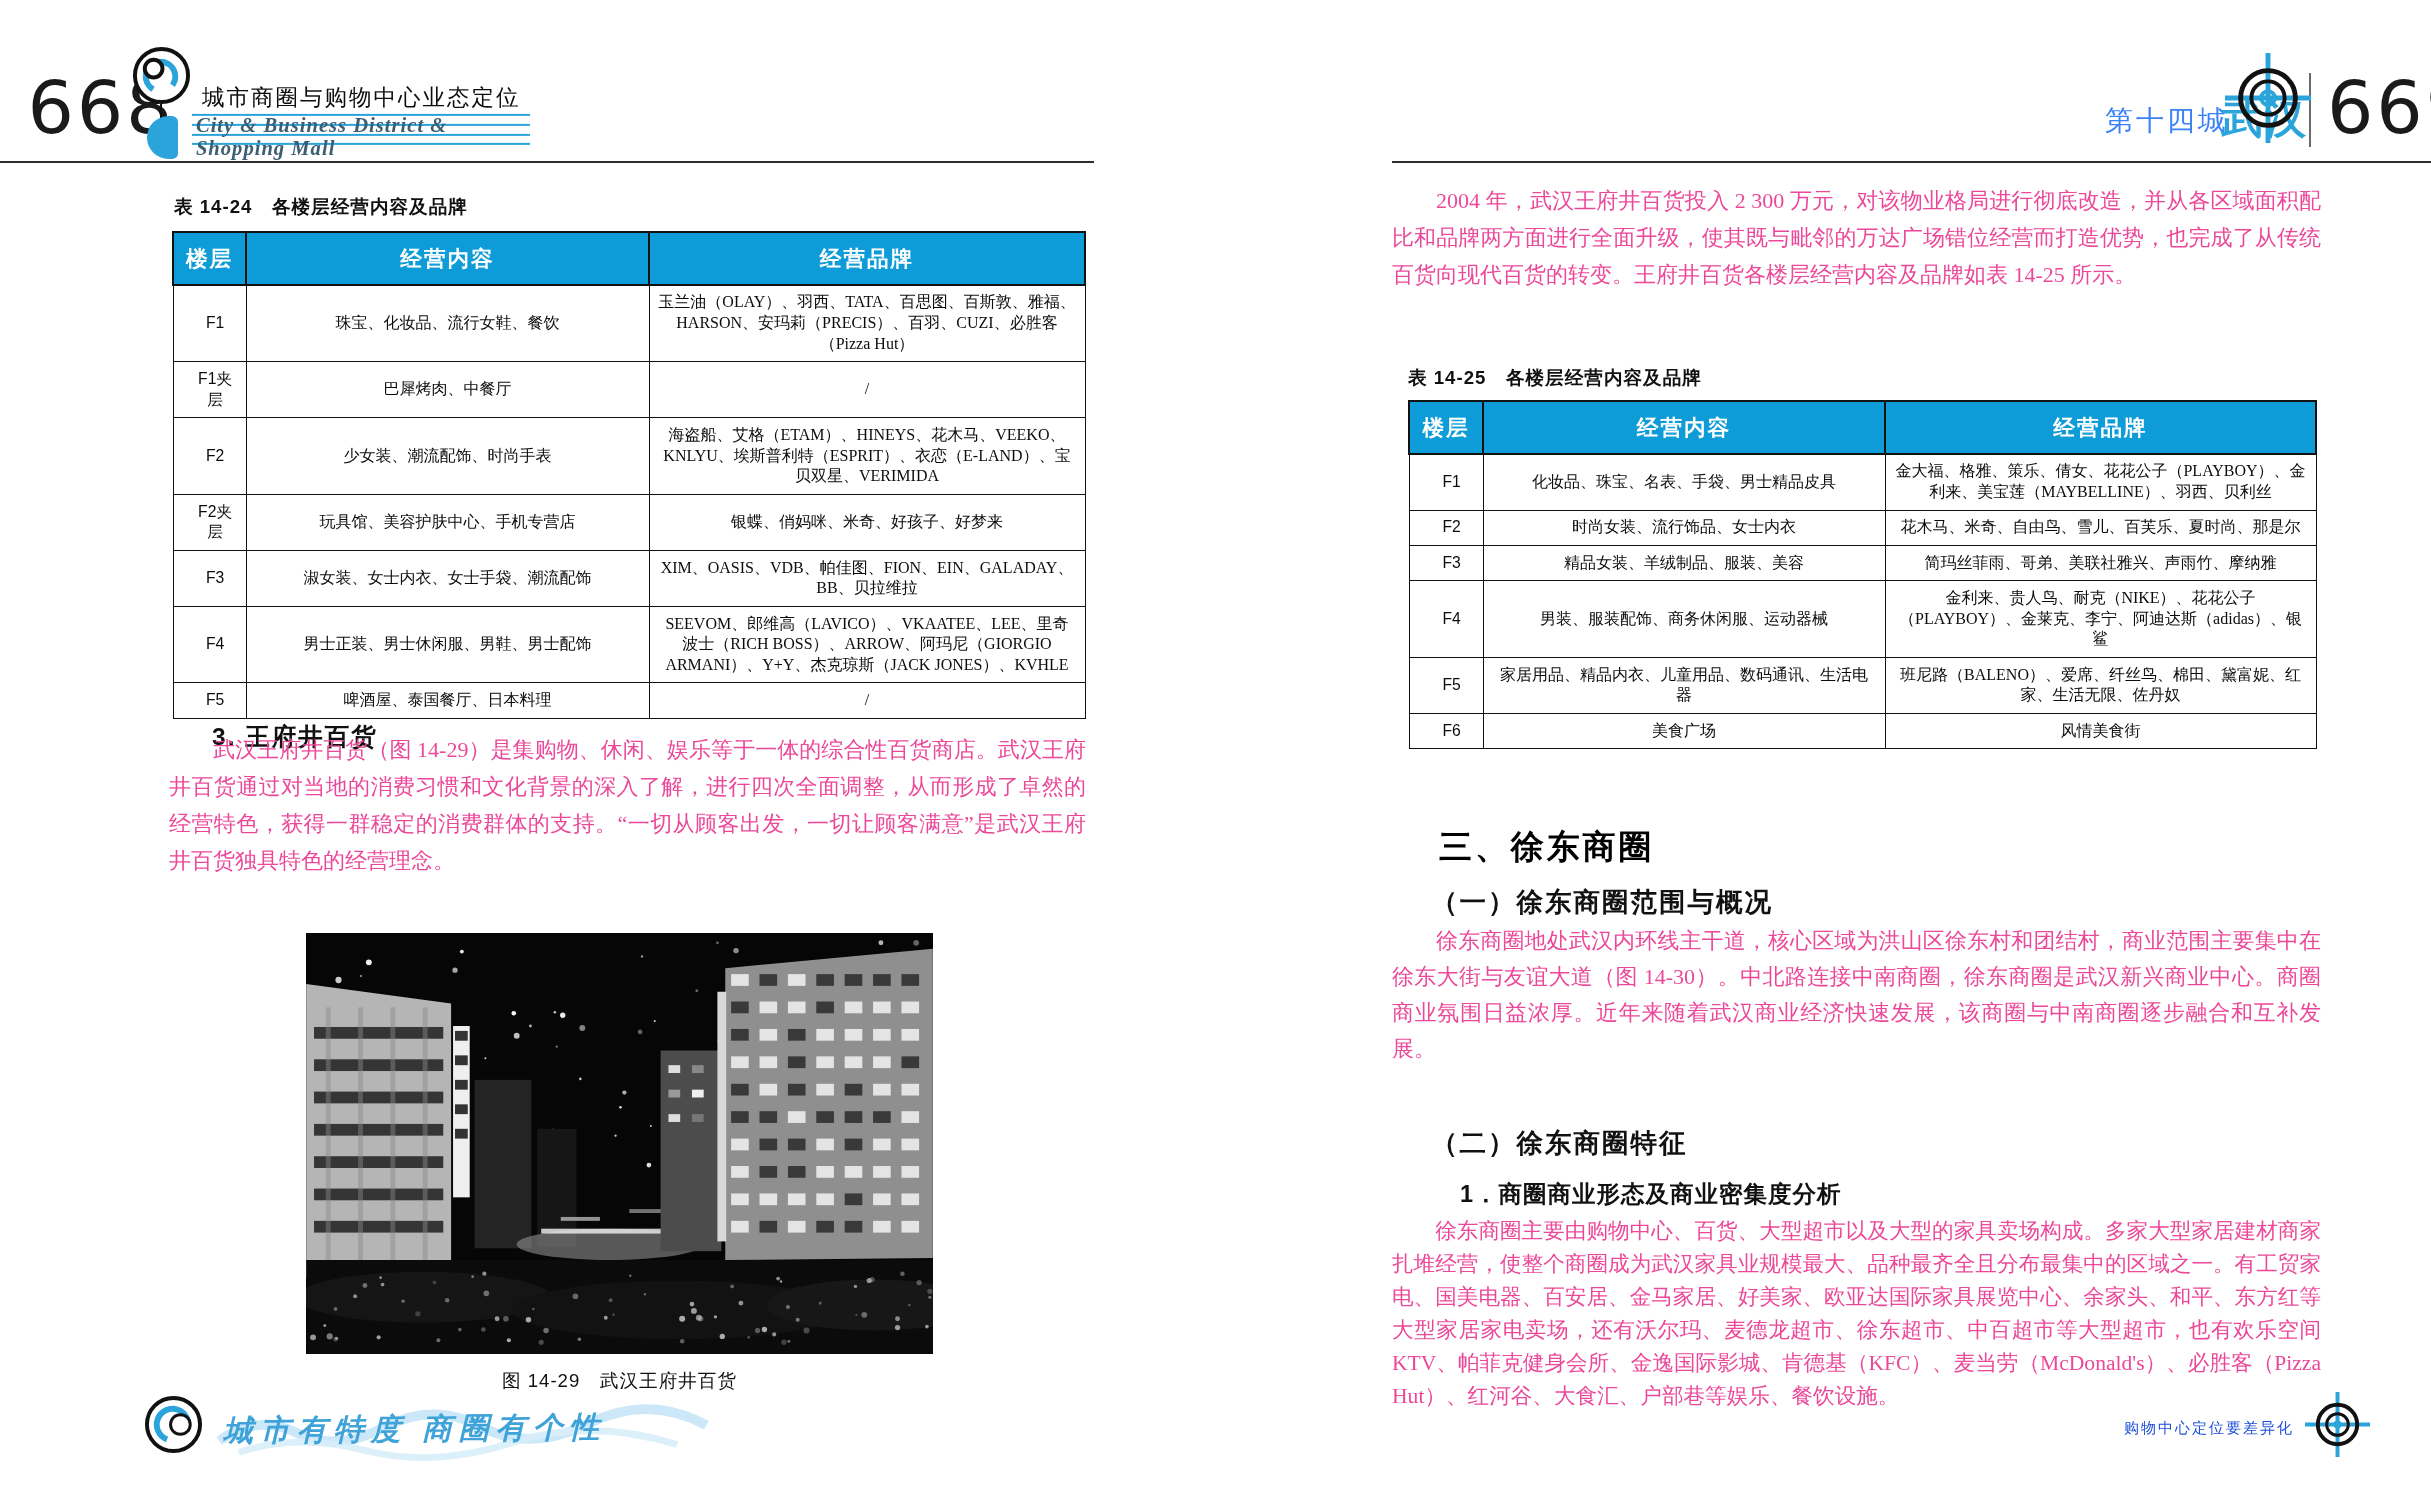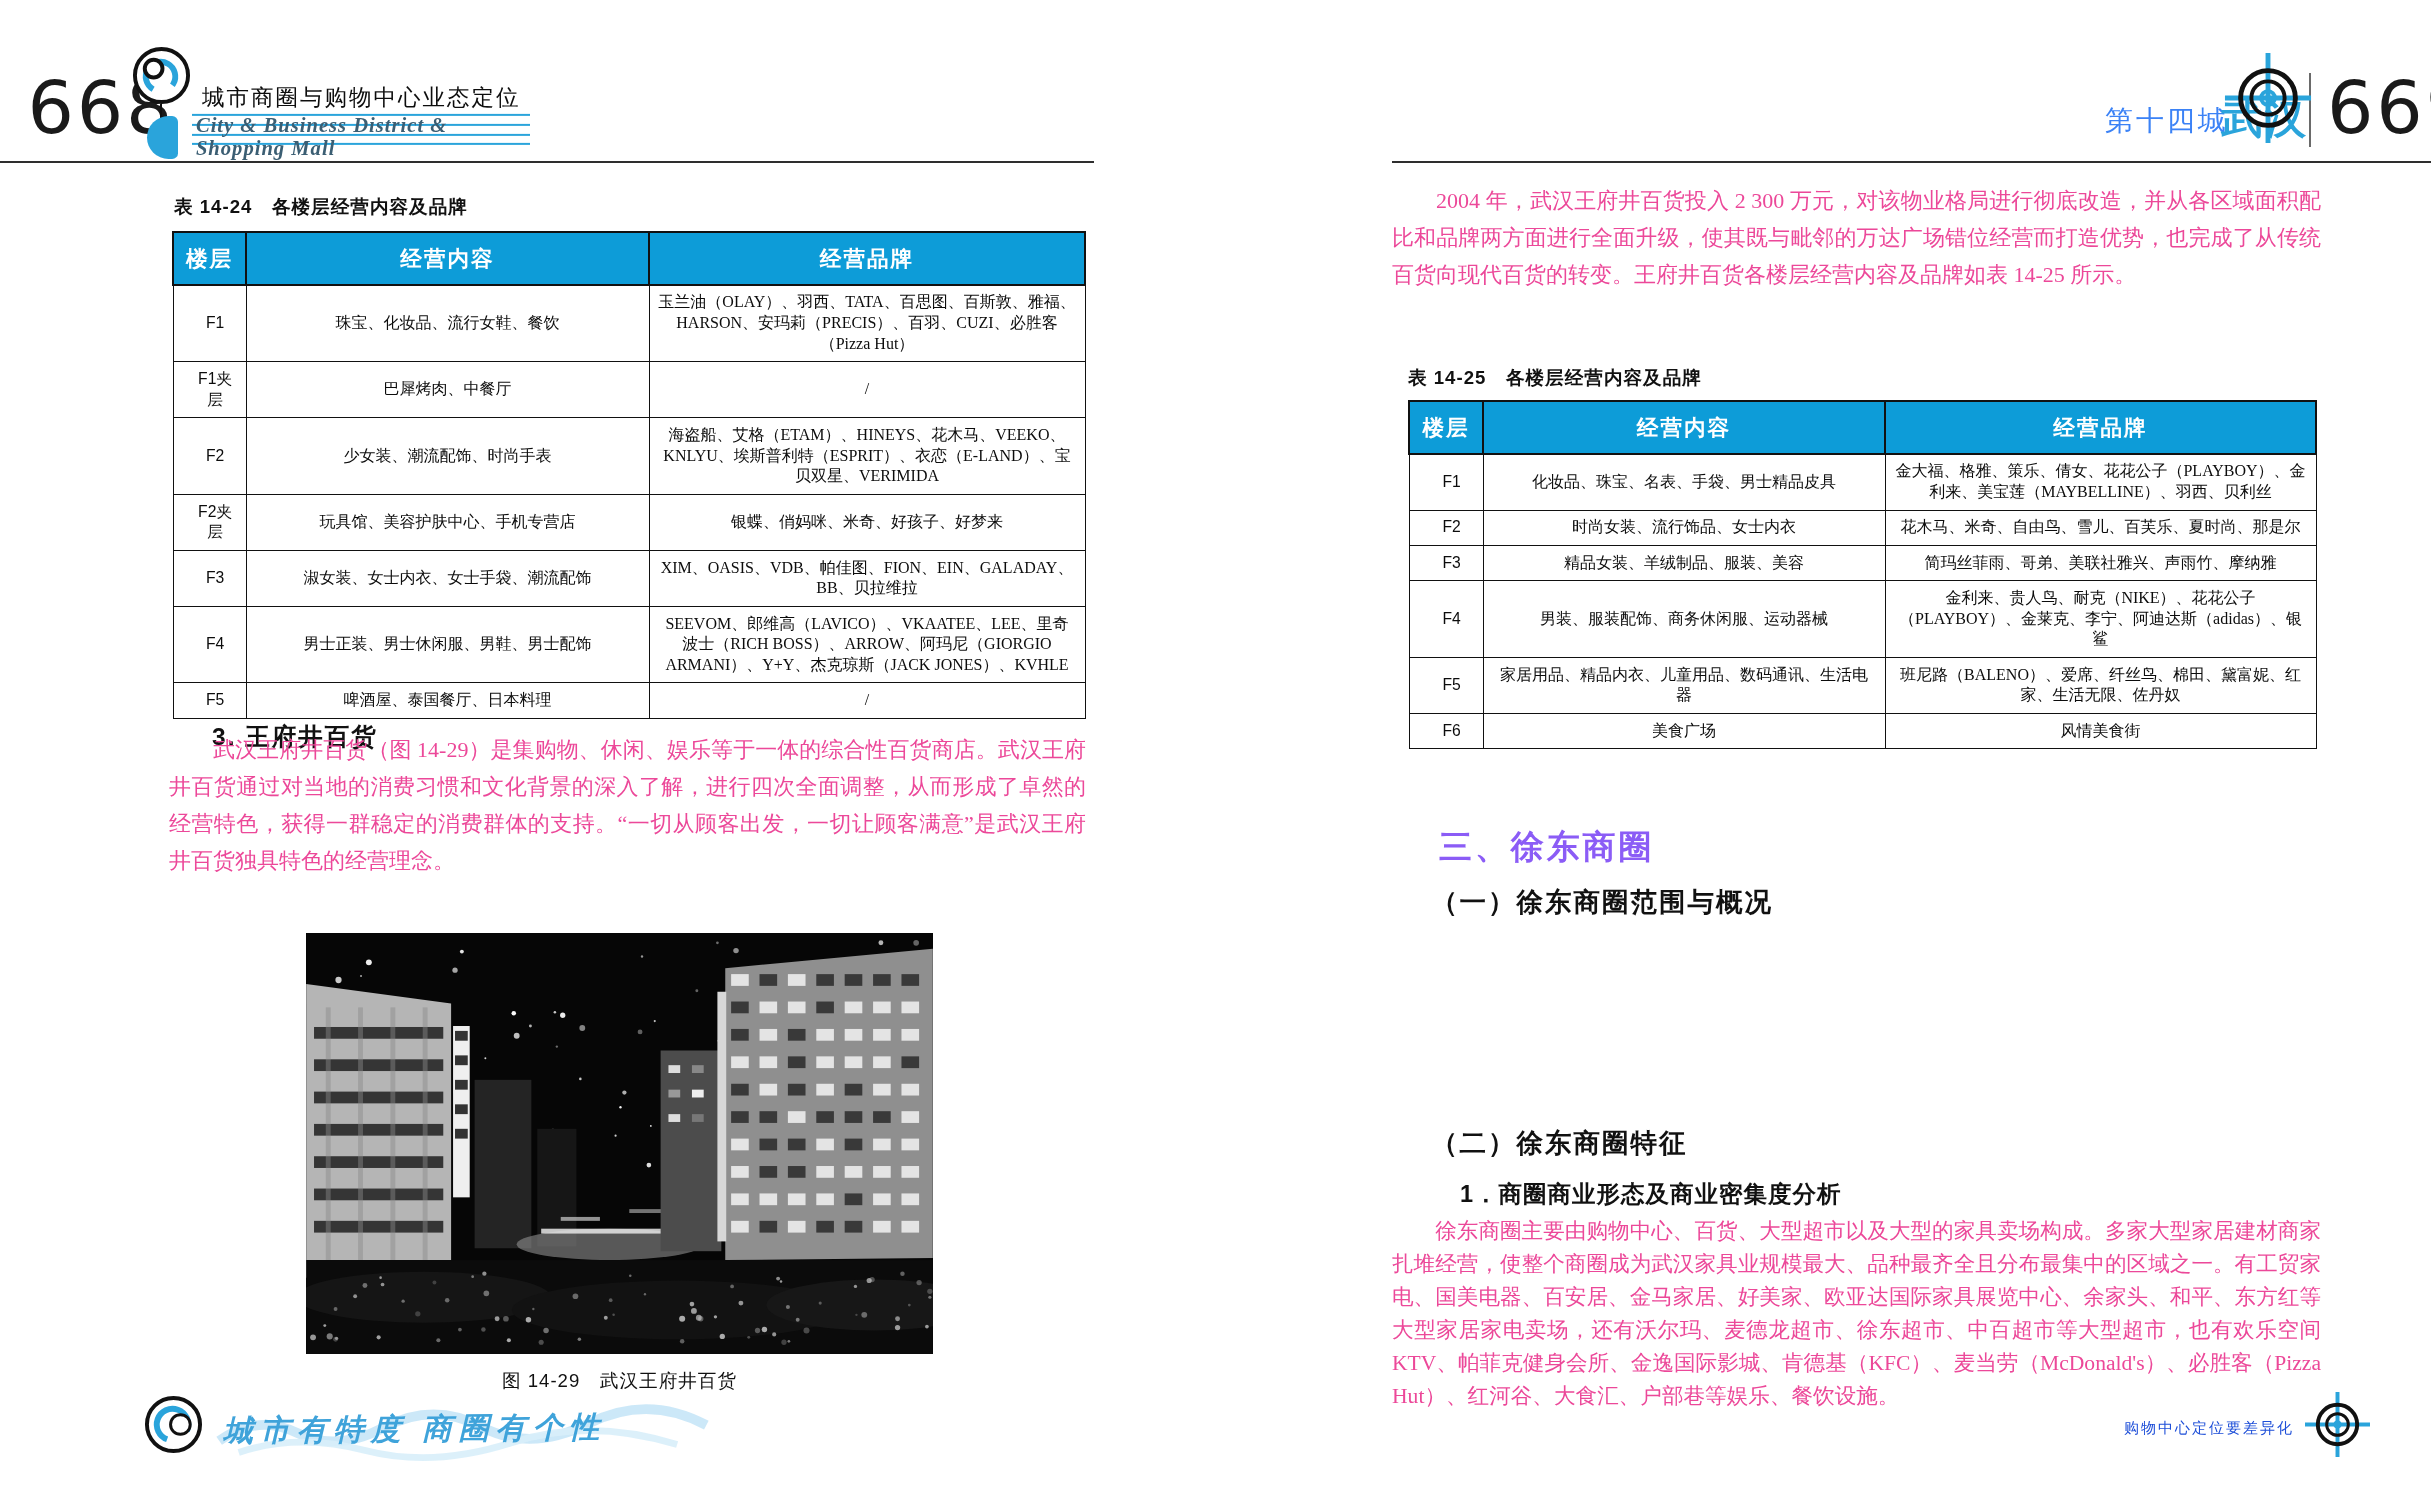--- a/index.html
+++ b/index.html
@@ -18,21 +18,21 @@
   .book-sub span{font-style:italic;font-size:20.6px;font-weight:bold;color:#3b5e73;letter-spacing:1px;
                  position:relative;top:5.9px;left:3.9px;}
   .chapter-txt{font-size:28px;letter-spacing:2.9px;color:#3b82f6;}
   .city-txt{font-size:41px;font-weight:bold;color:#2AA4DB;letter-spacing:2.9px;}
   .hrule{height:2px;background:#2e2e2e;}
   .vdiv{width:2px;background:#6a6a6a;}
 
   
   .tbl-caption{font-size:18.6px;font-weight:bold;letter-spacing:1px;font-family:"Liberation Sans","DejaVu Sans",sans-serif;}
   .h-num{font-size:24.5px;font-weight:bold;font-family:"Liberation Sans","DejaVu Sans",sans-serif;letter-spacing:2px;margin-top:24px;}
-  .h-blue{font-size:33px;font-weight:bold;color:#8b5cf6;font-family:"Liberation Sans","DejaVu Sans",sans-serif;letter-spacing:2.9px;text-align:right;}
+  .h-blue{font-size:33px;font-weight:bold;color:#000000;font-family:"Liberation Sans","DejaVu Sans",sans-serif;letter-spacing:2.9px;text-align:right;}
   .h-sub{font-size:26.5px;font-weight:bold;font-family:"Liberation Sans","DejaVu Sans",sans-serif;letter-spacing:2px;text-align:right;}
   .h-small{font-size:23.5px;font-weight:bold;font-family:"Liberation Sans","DejaVu Sans",sans-serif;letter-spacing:1px;}
 
   .para{font-size:22px;line-height:37px;text-align:justify;text-indent:2em;color:#ec4899;}
   .para.tight{font-size:21.6px;line-height:33px;}
 
   
   table.booktbl{border-collapse:collapse;width:100%;table-layout:fixed;}
   table.booktbl th{background:#0D9CD8;color:#fff;font-family:"Liberation Sans","DejaVu Sans",sans-serif;
                    font-size:21.6px;font-weight:bold;letter-spacing:2px;padding:10.8px 3.9px;border:2px solid #111;}
@@ -446,20 +446,21 @@
             <td>F6</td>
             <td>美食广场</td>
             <td>风情美食街</td>
           </tr>
         </tbody>
       </table>
   </div>
 
   <div class="abs h-blue" style="left:1439px;top:825px;">三、徐东商圈</div>
   <div class="abs h-sub" style="left:1431px;top:884px;">（一）徐东商圈范围与概况</div>
+  <div class="abs para" style="left:1392px;top:923px;width:929px;line-height:36px;">徐东商圈地处武汉内环线主干道，核心区域为洪山区徐东村和团结村，商业范围主要集中在徐东大街与友谊大道（图 14-30）。中北路连接中南商圈，徐东商圈是武汉新兴商业中心。商圈商业氛围日益浓厚。近年来随着武汉商业经济快速发展，该商圈与中南商圈逐步融合和互补发展。</div>
 
   <div class="abs h-sub" style="left:1431px;top:1125px;">（二）徐东商圈特征</div>
   <div class="abs h-small" style="left:1460px;top:1178px;">1．商圈商业形态及商业密集度分析</div>
   <div class="abs para tight" style="left:1392px;top:1215px;width:929px;">徐东商圈主要由购物中心、百货、大型超市以及大型的家具卖场构成。多家大型家居建材商家扎堆经营，使整个商圈成为武汉家具业规模最大、品种最齐全且分布最集中的区域之一。有工贸家电、国美电器、百安居、金马家居、好美家、欧亚达国际家具展览中心、余家头、和平、东方红等大型家居家电卖场，还有沃尔玛、麦德龙超市、徐东超市、中百超市等大型超市，也有欢乐空间 KTV、帕菲克健身会所、金逸国际影城、肯德基（KFC）、麦当劳（McDonald's）、必胜客（Pizza Hut）、红河谷、大食汇、户部巷等娱乐、餐饮设施。</div>
 
   <svg class="abs" style="left:143px;top:1394px;" width="61" height="61" viewBox="0 0 62 62">
     <circle cx="31" cy="31" r="27" fill="#fff" stroke="#111" stroke-width="4"></circle>
     <circle cx="30" cy="31" r="16" fill="none" stroke="#2AA4DB" stroke-width="6" stroke-dasharray="76 24" transform="rotate(110 30 31)"></circle>
     <circle cx="38" cy="31" r="10" fill="#fff" stroke="#111" stroke-width="3"></circle>
   </svg>

